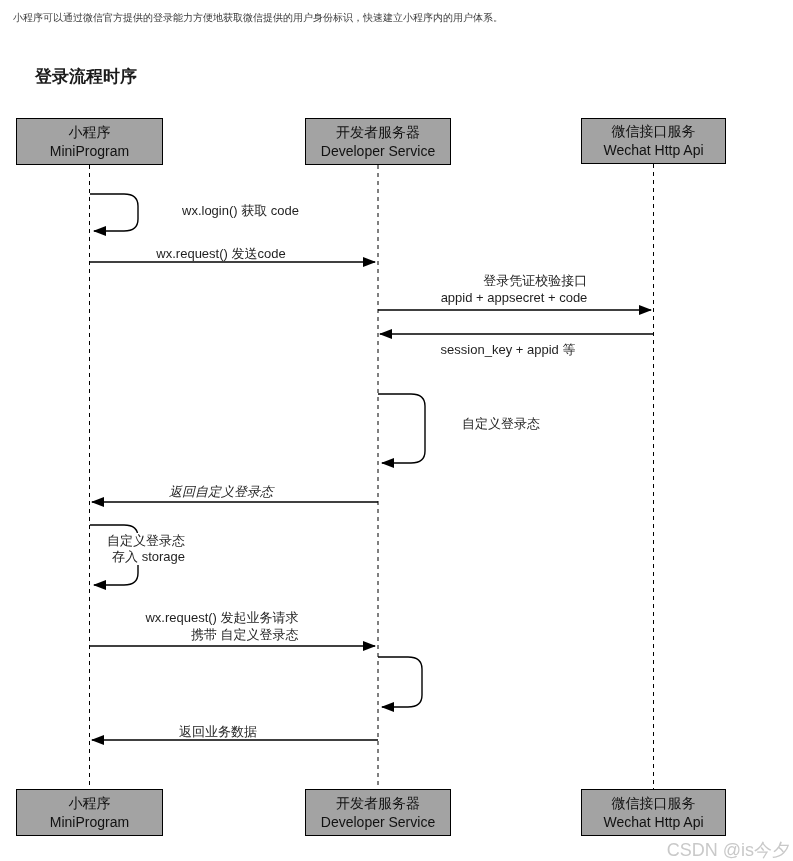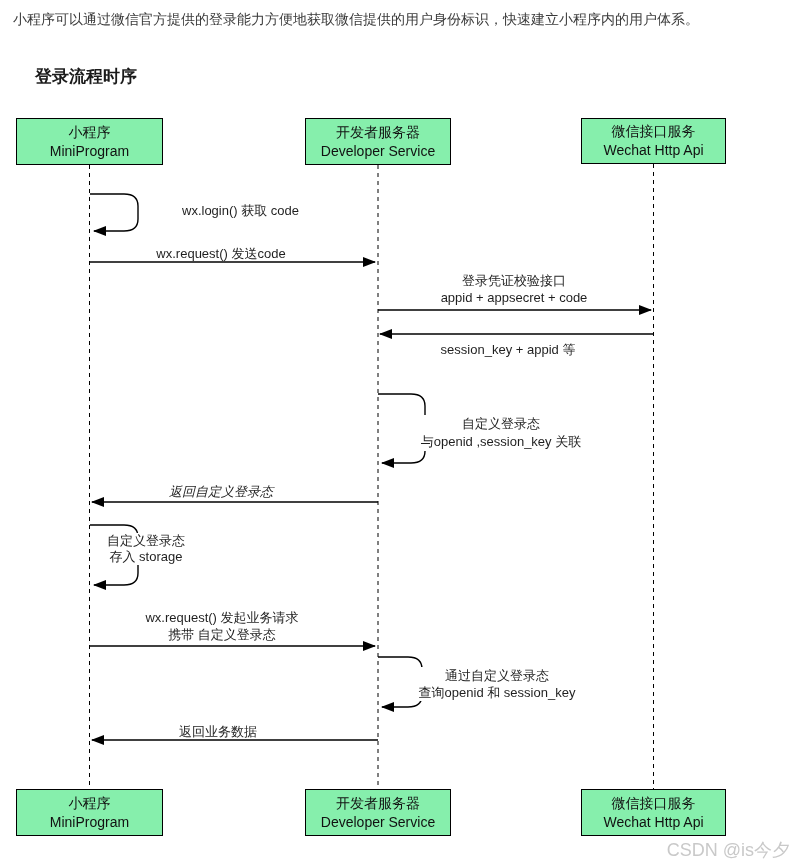--- a/index.html
+++ b/index.html
@@ -3,38 +3,38 @@
 <meta charset="utf-8">
 <style>
   * { margin:0; padding:0; box-sizing:border-box; }
   html,body { background:#ffffff; }
   body { font-family:"Liberation Sans","DejaVu Sans",sans-serif; }
   .page {
     position:relative; width:793px; height:861px; background:#fff; overflow:hidden;
   }
   .intro {
     position:absolute; left:13px; top:11px; width:770px;
-    font-size:14px; color:#3b3b3b; white-space:nowrap;
+    font-size:10px; color:#3b3b3b; white-space:nowrap;
   }
   .heading {
     position:absolute; left:13px; top:65px;
     font-size:17px; font-weight:bold; color:#1a1a1a;margin-left:22px;
   }
   .diagram-svg { position:absolute; left:0; top:0; }
   .life { stroke:#000; stroke-width:1; stroke-dasharray:4 4; fill:none; }
   .flow { stroke:#000; stroke-width:1.4; fill:none; }
   .actor {
     position:absolute; width:147px; height:47px;
-    border:1.5px solid #000; background:#86efac;
+    border:1.5px solid #000; background:#a3a3a3;
     display:flex; flex-direction:column; align-items:center; justify-content:center;
     font-size:14px; line-height:19px; color:#111; text-align:center;
   }
   .msg {
     position:absolute; font-size:13px; color:#1f1f1f; white-space:nowrap;
-    text-align:center; transform:translateX(-50%); line-height:17px;
+    text-align:right; transform:translateX(-50%); line-height:17px;
   }
   .msg.left-anchor { transform:none; text-align:left; }
   .msg.onloop { background:#fff; padding:0 2px; }
   .msg.lh16 { line-height:16px; }
   .msg.lh18 { line-height:18px; }
   .watermark {
     position:absolute; right:3px; top:838px;
     font-size:18px; color:#c9c9c9;
   }
 </style>
@@ -110,37 +110,32 @@
 
   <div class="msg" style="left:514px; top:272px;">
     <div>登录凭证校验接口</div>
     <div>appid + appsecret + code</div>
   </div>
 
   <div class="msg" style="left:508px; top:341px;">session_key + appid 等</div>
 
   <div class="msg onloop lh18" style="left:501px; top:415px;">
     <div>自定义登录态</div>
-    <div>与openid ,session_key 关联</div>
   </div>
 
   <div class="msg" style="left:221px; top:483px;font-style:italic;">返回自定义登录态</div>
 
   <div class="msg onloop lh16" style="left:146px; top:533px;">
     <div>自定义登录态</div>
     <div>存入 storage</div>
   </div>
 
   <div class="msg" style="left:222px; top:609px;">
     <div>wx.request() 发起业务请求</div>
     <div>携带 自定义登录态</div>
   </div>
 
-  <div class="msg onloop" style="left:497px; top:667px;">
-    <div>通过自定义登录态</div>
-    <div>查询openid 和 session_key</div>
-  </div>
 
   <div class="msg" style="left:218px; top:723px;">返回业务数据</div>
 
   <div class="watermark">CSDN @is今夕</div>
 
 </div>
 
 </body></html>

